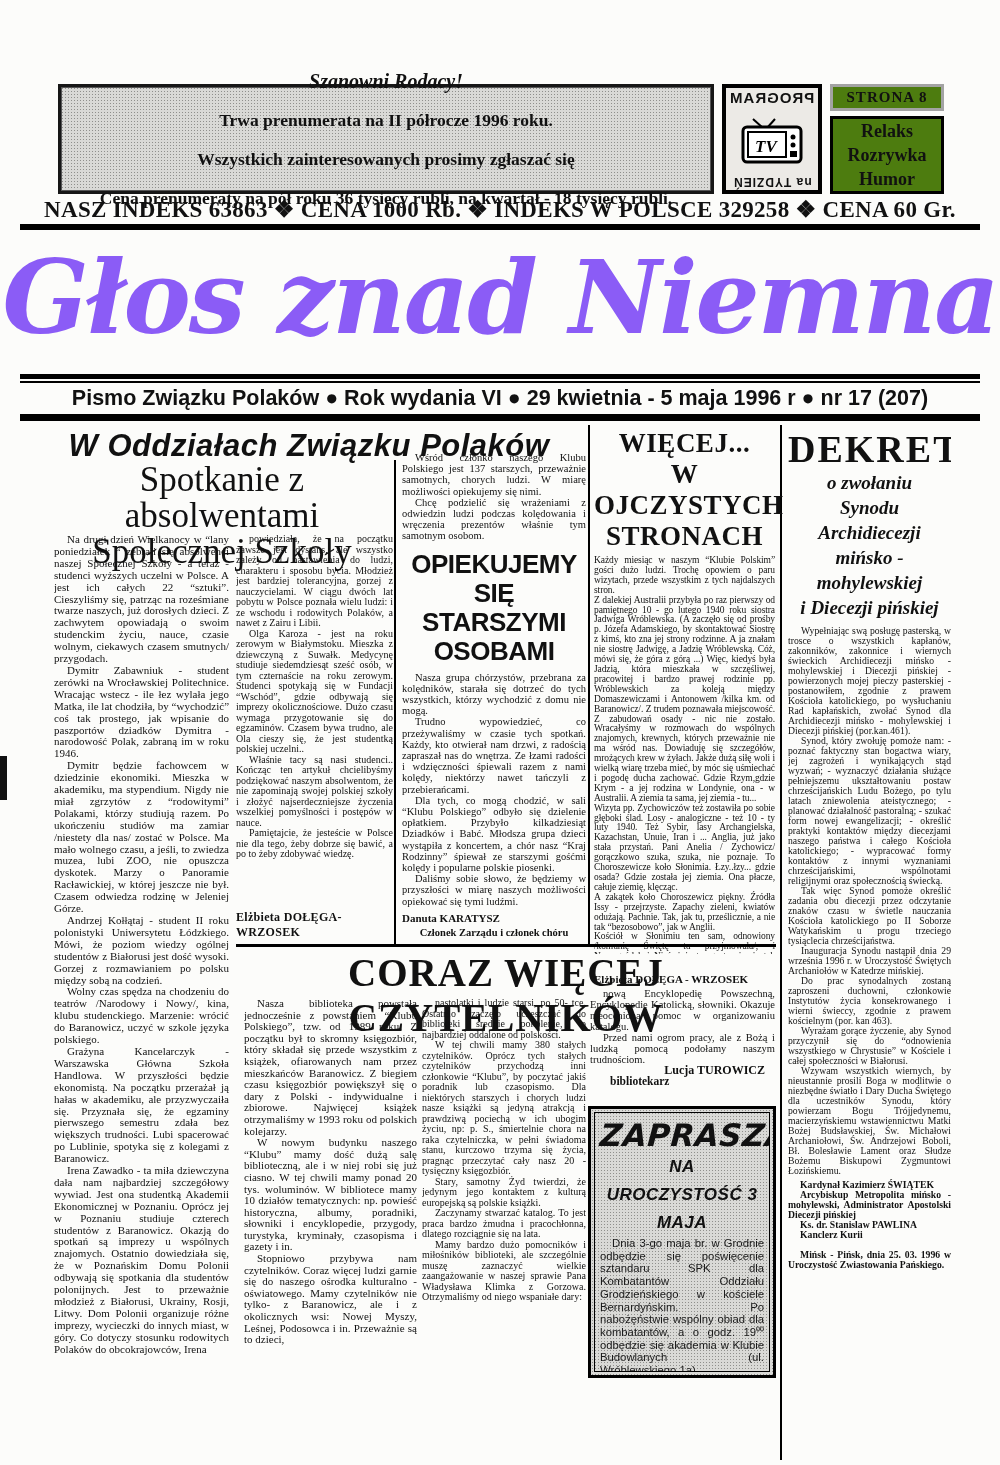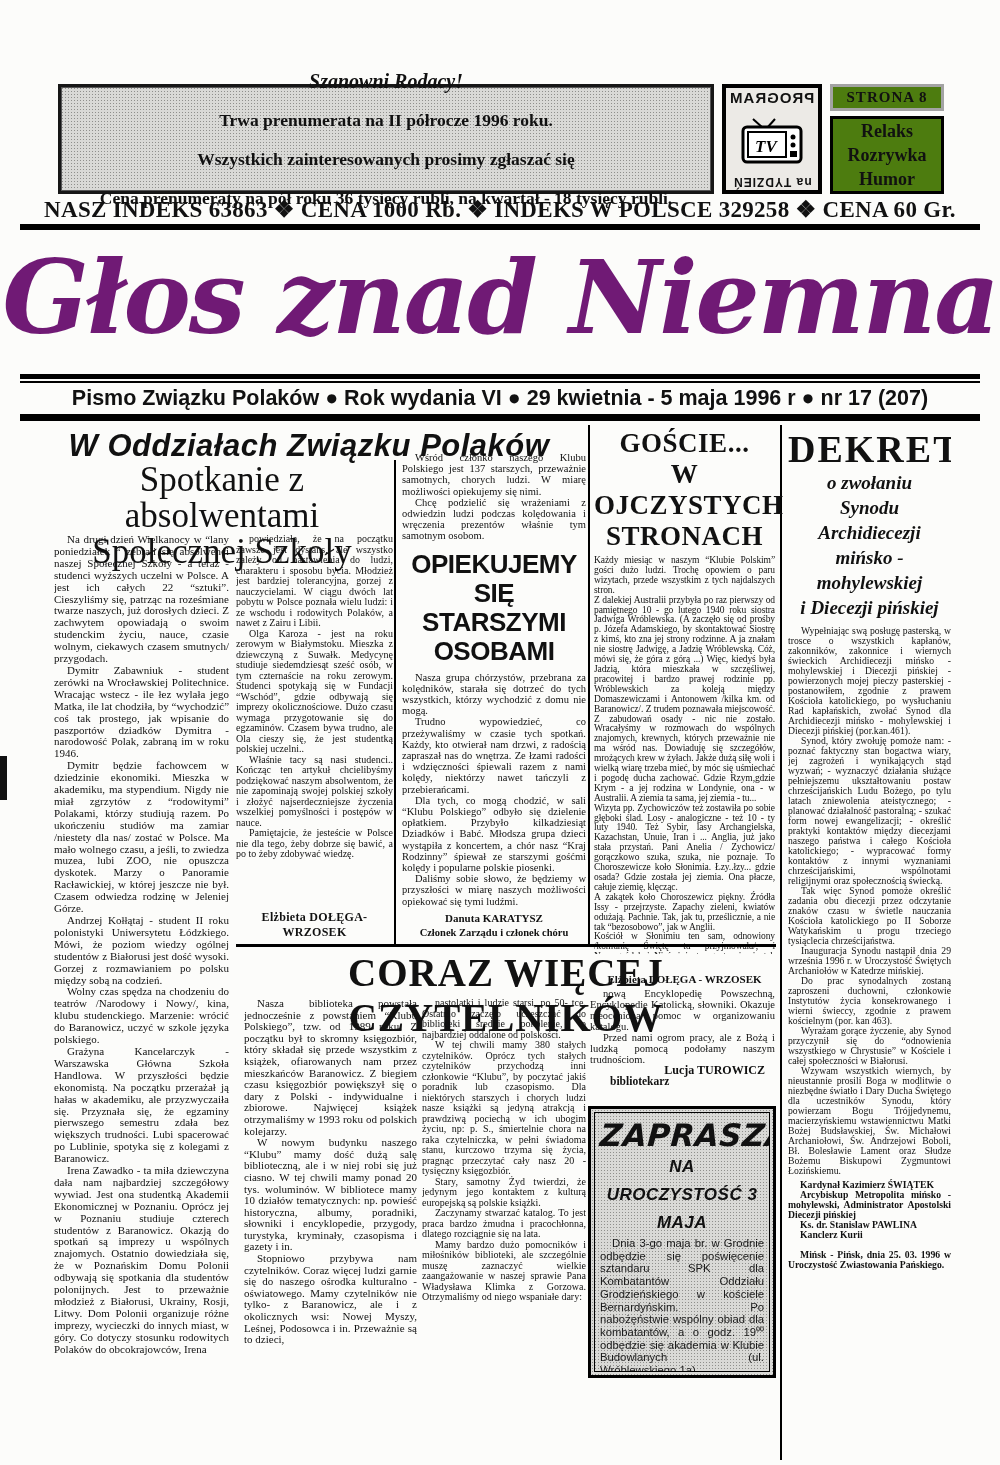--- a/index.html
+++ b/index.html
@@ -37,27 +37,27 @@
   .strona-cell { border:3px solid #a3a3a3; text-align:center; font-weight:bold; font-size:15px; padding:2px 4px; letter-spacing:1px; background:#4d7c0f; }
   .relaks-cell { border:3px solid #000; margin-top:5px; flex:1; background:#4d7c0f;
     display:flex; flex-direction:column; justify-content:center; text-align:center;
     font-weight:bold; font-size:18px; line-height:24px; }
   
   .index-line { left:0; top:196px; width:100%; text-align:center; font-weight:bold; font-size:23px; letter-spacing:0.3px; }
   .hrule { background:#000; }
   
   .masthead { left:0; top:226px; width:100%; height:148px; text-align:center;
     font-family:"DejaVu Serif", serif; font-style:italic; font-weight:bold;
-    font-size:101px; line-height:144px; letter-spacing:-2px; color:#701a75; white-space:nowrap; }
+    font-size:101px; line-height:144px; letter-spacing:-2px; color:#8b5cf6; white-space:nowrap; }
   .subtitle { left:20px; top:386px; width:960px; text-align:center;
     font-family:"Liberation Sans", sans-serif; font-weight:bold; font-size:21.5px; }
   
   .col { overflow:hidden; text-align:justify; }
   .col p { text-indent:13px; }
-  .sig { font-weight:bold; text-align:center; text-indent:0; }
+  .sig { font-weight:bold; text-align:left; text-indent:0; }
   .vrule { background:#000; width:2px; }
   
   .kicker { left:60px; top:428px; width:498px; text-align:center;
     font-family:"Liberation Sans",sans-serif; font-weight:bold; font-style:italic;
     font-size:31px; letter-spacing:0.5px; }
   .a1-headline { left:52px; top:462px; width:340px; text-align:center;
     font-size:35px; line-height:36px; }
   .col-a1-1 { left:54px; top:534px; width:175px; height:868px; font-size:11px; line-height:11.9px; }
   .col-a1-2 { left:236px; top:534px; width:157px; }
   .col-a1-2 .body { height:368px; overflow:hidden; font-size:10px; line-height:10.5px; text-align:justify; }
@@ -196,21 +196,21 @@
         <p>Trudno wypowiedzieć, co przeżywaliśmy w czasie tych spotkań. Każdy, kto otwierał nam drzwi, z radością zapraszał nas do wnętrza. Ze łzami radości i wdzięczności śpiewali razem z nami kolędy, niektórzy nawet tańczyli z przebierańcami.</p>
         <p>Dla tych, co mogą chodzić, w sali “Klubu Polskiego” odbyło się dzielenie opłatkiem. Przybyło kilkadziesiąt Dziadków i Babć. Młodsza grupa dzieci wystąpiła z koncertem, a chór nasz “Kraj Rodzinny” śpiewał ze starszymi gośćmi kolędy i popularne polskie piosenki.</p>
         <p>Daliśmy sobie słowo, że będziemy w przyszłości w miarę naszych możliwości opiekować się tymi ludźmi.</p>
       </div>
     <div class="sig">Danuta KARATYSZ</div>
     <div class="sig-role">Członek Zarządu i członek chóru</div>
   </div>
 
   <div class="abs col-gos">
     <div class="gos-headline">
-        <p>GOŚCIE...</p>
+        <p>WIĘCEJ...</p>
         <p>W OJCZYSTYCH</p>
         <p>STRONACH</p>
       </div>
     <div class="gos-body">
         <p>Każdy miesiąc w naszym “Klubie Polskim” gości dużo ludzi. Trochę opowiem o paru wizytach, przede wszystkim z tych najdalszych stron.</p>
         <p>Z dalekiej Australii przybyła po raz pierwszy od pamiętnego 10 - go lutego 1940 roku siostra Jadwiga Wróblewska. (A zaczęło się od prośby p. Józefa Adamskiego, by skontaktować Siostrę z kimś, kto zna jej strony rodzinne. A ja znałam nie siostrę Jadwigę, a Jadzię Wróblewską. Cóż, mówi się, że góra z górą ...) Więc, kiedyś była Jadzią, która mieszkała w szczęśliwej, pracowitej i bardzo prawej rodzinie pp. Wróblewskich za koleją między Domaszewiczami i Antonowem /kilka km. od Baranowicz/. Z trudem poznawała miejscowość. Z zabudowań osady - nic nie zostało. Wracałyśmy w rozmowach do wspólnych znajomych, krewnych, których przeważnie nie ma wśród nas. Dowiaduję się szczegółów, mrożących krew w żyłach. Jakże dużą siłę woli i wielką wiarę trzeba mieć, by móc się uśmiechać i pogodę ducha zachować. Gdzie Rzym,gdzie Krym - a jej rodzina w Londynie, ona - w Australii. A ziemia ta sama, jej ziemia - tu...</p>
         <p>Wizyta pp. Zychowiczów też zostawiła po sobie głęboki ślad. Losy - analogiczne - też 10 - ty luty 1940. Też Sybir, lasy Archangielska, Kazachstan, Unuie, Iran i ... Anglia, już jako stała przystań. Pani Anelia / Zychowicz/ gorączkowo szuka, szuka, nie poznaje. To Choroszewicze koło Słonimia. Łzy..łzy... gdzie osada? Gdzie została jej ziemia. Ona płacze, całuje ziemię, klęcząc.</p>
         <p>A zakątek koło Choroszewicz piękny. Źródła Issy - przejrzyste. Zapachy zieleni, kwiatów odużają. Pachnie. Tak, jak tu, prześlicznie, a nie tak “bezosobowo”, jak w Anglii.</p>
         <p>Kościół w Słonimiu ten sam, odnowiony /komunię Świętę tu przyjmowała/, i Nowogródek i Nieśwież strzegą tą ziemię tak rodzoną i tak kochaną.</p>
       </div>

